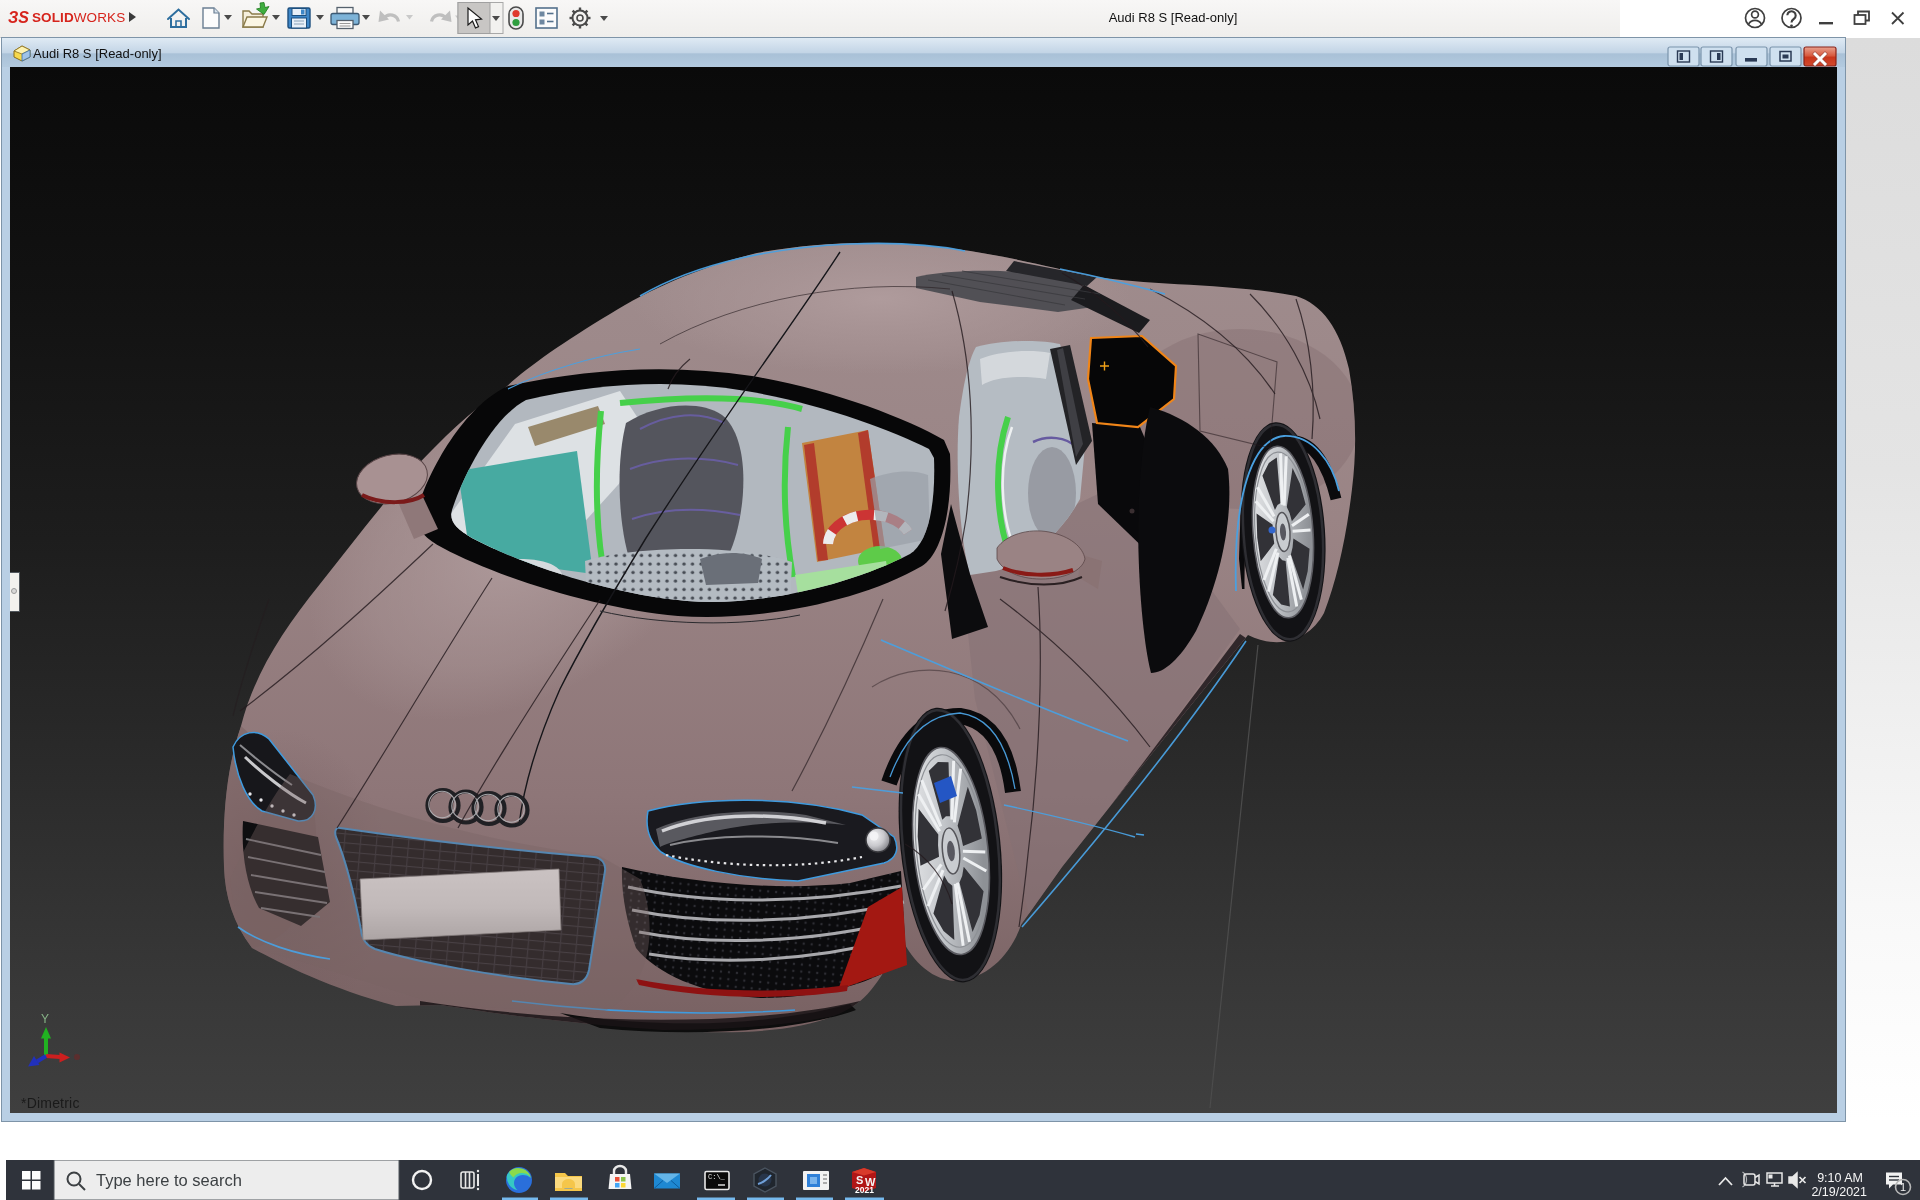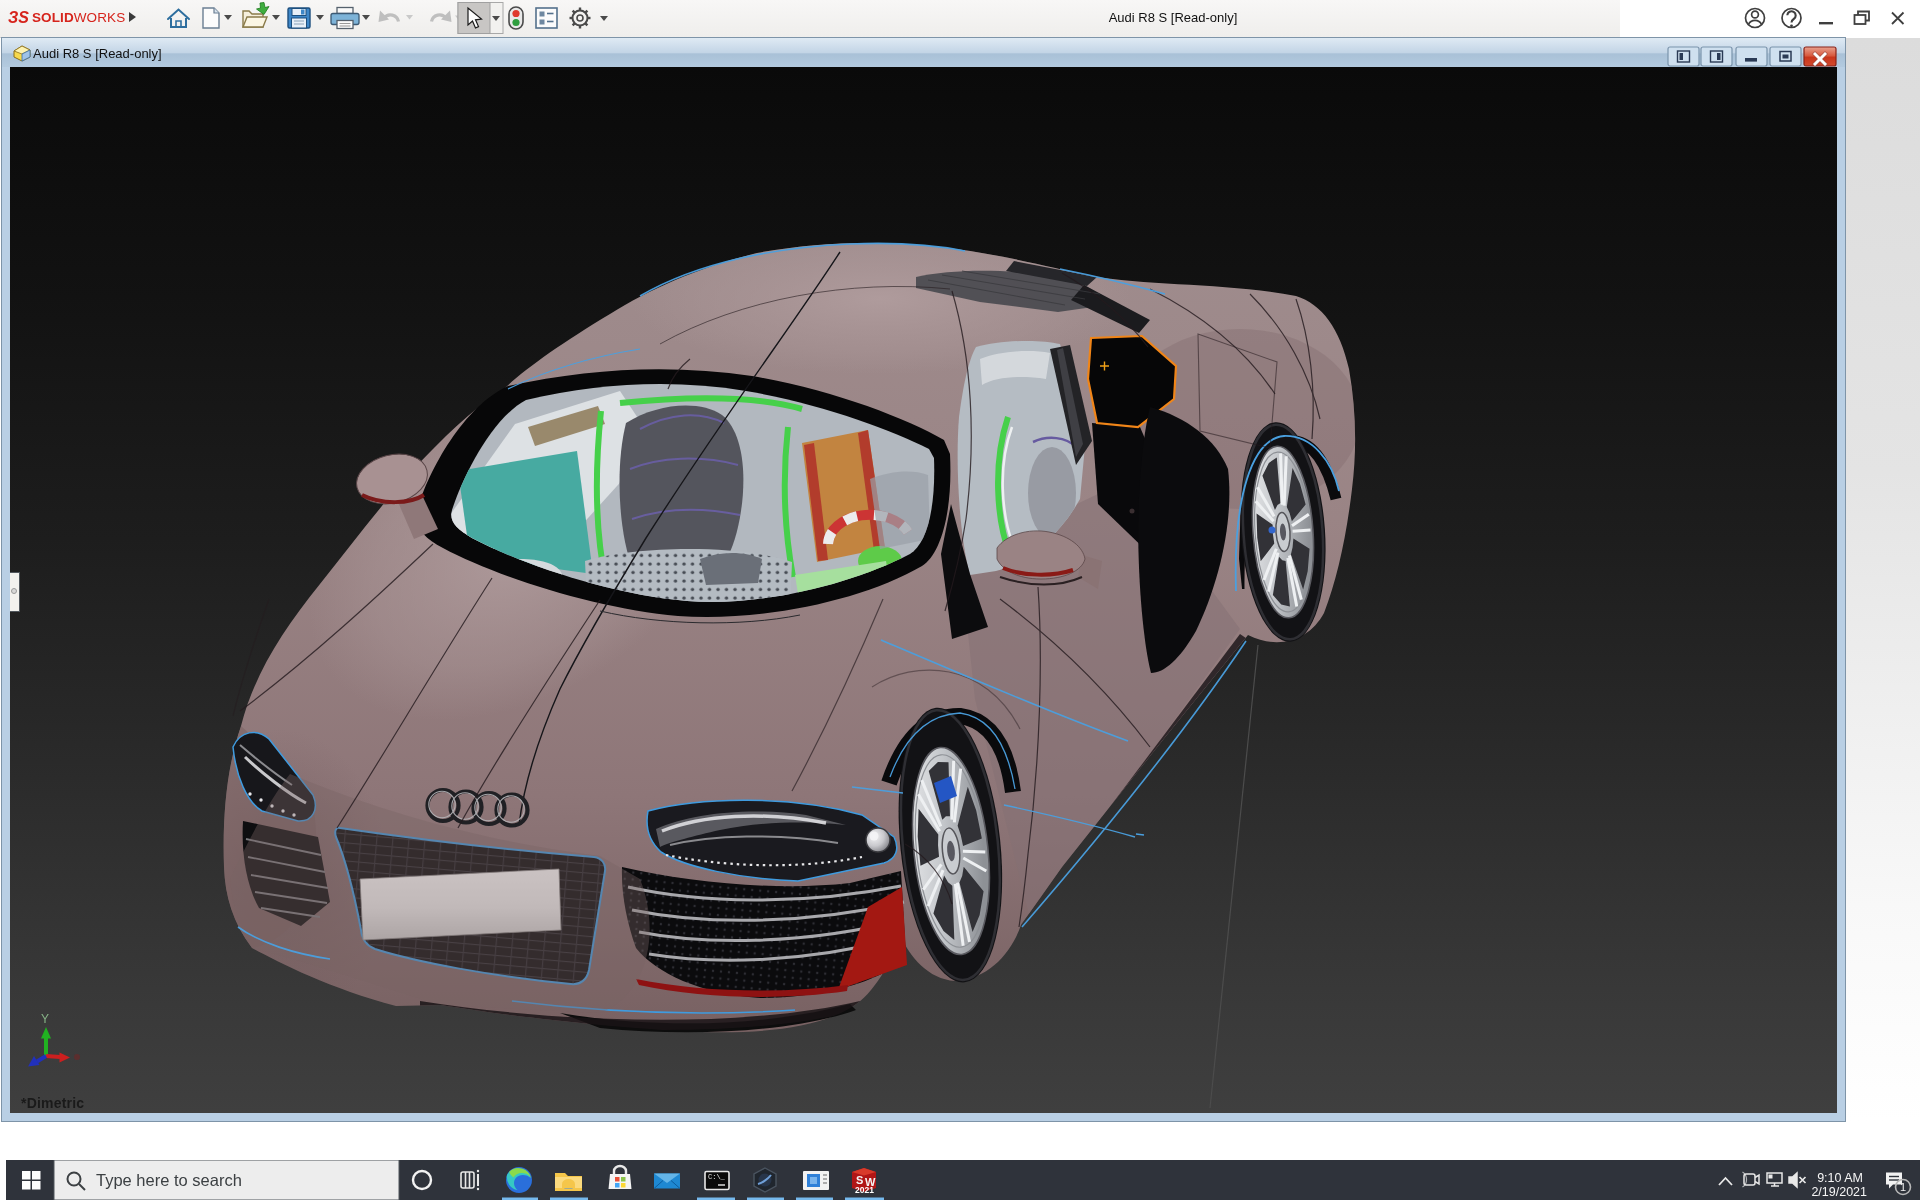--- a/index.html
+++ b/index.html
@@ -6,21 +6,21 @@
     font-family:"Liberation Sans",sans-serif;}
   .abs{position:absolute;}
   #topbar{left:0;top:0;width:1620px;height:37px;background:linear-gradient(#f8f7f6,#efeeec);border-bottom:1px solid #d5d3d1;}
   #mdiright{left:1845px;top:38px;width:75px;height:1083px;background:linear-gradient(#dcdcdc,#e4e4e4 40%,#f8f8f8 80%,#ffffff);}
   #whitebar{left:0;top:1121px;width:1920px;height:39px;background:#ffffff;}
   #window{left:2px;top:38px;width:1843px;height:1083px;background:#b9cfe4;box-shadow:0 0 0 1px #7e94a8;}
   #titlebar{left:0;top:0;width:1843px;height:29px;background:linear-gradient(#dfeaf4,#c3d5e6 50%,#a9c1d7 55%,#b3cadf);}
   #titletext{left:31px;top:8px;font-size:13px;color:#111;}
   #viewport{left:8px;top:29px;width:1827px;height:1046px;
     background:linear-gradient(#0a0a0a,#121212 22%,#1d1d1d 45%,#2b2b2b 68%,#383838 88%,#3f3f3f);}
-  #dimetric{left:11px;top:1028px;font-size:14px;font-weight:bold;color:#1a1a1a;letter-spacing:0.2px;}
+  #dimetric{left:11px;top:1028px;font-size:14px;font-weight:normal;color:#1a1a1a;letter-spacing:0.2px;}
   #tab{left:0px;top:505px;width:9px;height:38px;background:#f2f1ee;border:1px solid #50565c;border-left:none;}
   #tab .dot{position:absolute;left:1px;top:15px;width:4px;height:4px;border-radius:50%;border:1px solid #9a9a9a;background:#d8d8d8;}
   #taskbar{left:6px;top:1160px;width:1920px;height:40px;background:#2f333b;}
 </style>
 </head>
 <body>
 <div class="abs" id="topbar">
 <svg width="1920" height="37">
   <text x="8" y="23" font-size="16" font-weight="bold" font-style="italic" fill="#d6241c">ЗS</text>
   <text x="32" y="22" font-size="13.5" font-weight="bold" fill="#d6241c" letter-spacing="0.1">SOLID<tspan font-weight="normal">WORKS</tspan></text>

